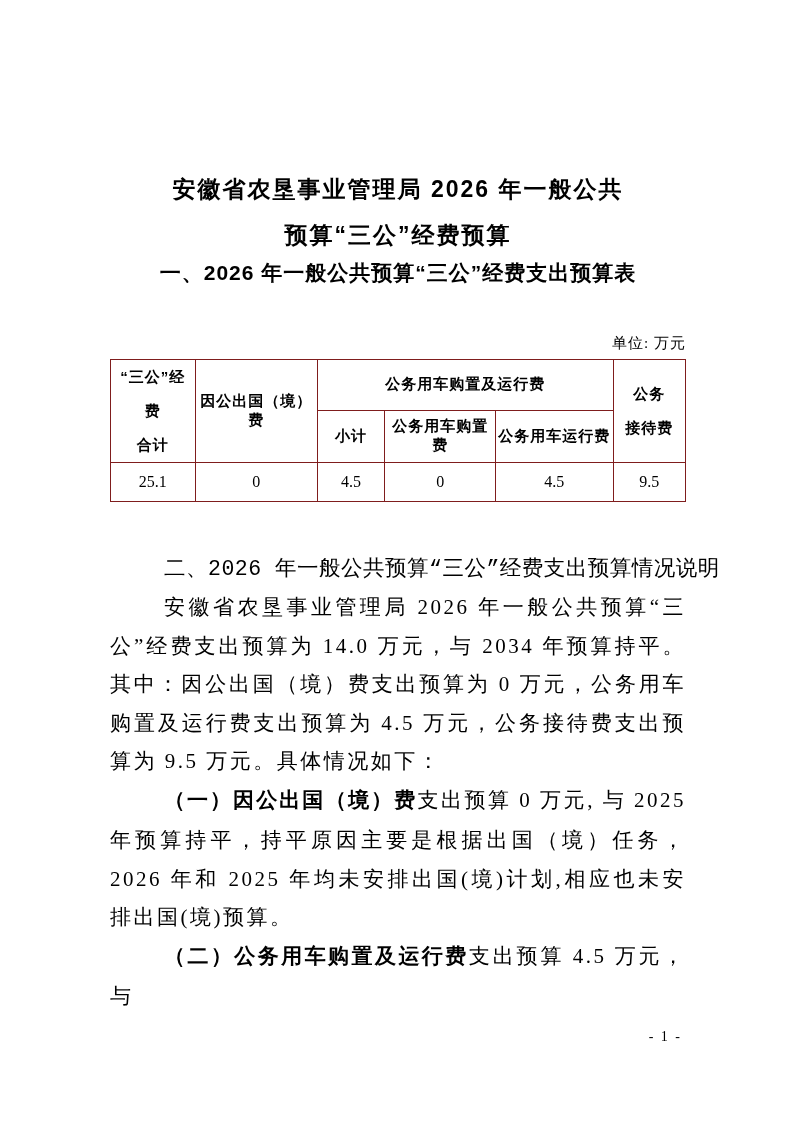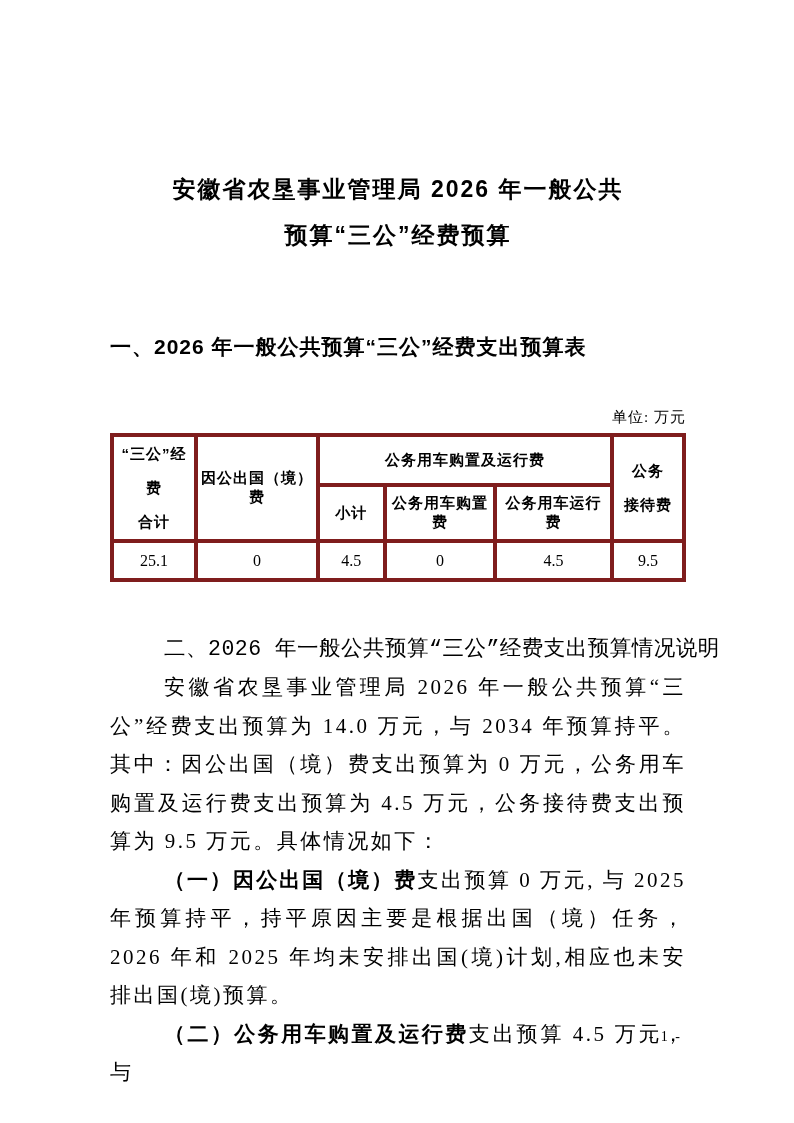--- a/index.html
+++ b/index.html
@@ -21,42 +21,42 @@
   }
   .doc-title {
     text-align: center;
     font-family: "Liberation Sans", "DejaVu Sans", sans-serif;
     font-weight: bold;
     font-size: 23px;
     line-height: 46px;
     letter-spacing: 2px;
   }
   .section1-heading {
-    margin-top: 74px;
+    text-align: center;
     font-family: "Liberation Sans", "DejaVu Sans", sans-serif;
     font-weight: bold;
     font-size: 21px;
     line-height: 30px;
     letter-spacing: 1px;
   }
   .unit-label {
     margin-top: 44px;
     margin-bottom: 5px;
     text-align: right;
     font-size: 15px;
     line-height: 22px;
     letter-spacing: 1px;
   }
   table.budget-table {
     width: 100%;
     border-collapse: collapse;
     table-layout: fixed;
   }
   table.budget-table td {
-    border: 4px solid #7f1d1d;
+    border: 1px solid #7f1d1d;
     text-align: center;
     vertical-align: middle;
     padding: 0 2px;
   }
   .budget-table .hdr {
     font-family: "Liberation Sans", "DejaVu Sans", sans-serif;
     font-weight: bold;
     font-size: 15px;
     letter-spacing: 1px;
   }
@@ -79,21 +79,21 @@
     white-space: nowrap;
   }
   .body-para {
     font-size: 21px;
     line-height: 38.5px;
     letter-spacing: 2.5px;
     text-align: justify;
     text-indent: 54px;
   }
   .body-para b {
-    font-family: Liberation Sans, sans-serif;
+    font-family: Liberation Mono, monospace;
     font-weight: bold;
     letter-spacing: 2px;
   }
   .page-number {
     position: absolute;
     top: 1029px;
     right: 112px;
     font-size: 14px;
     letter-spacing: 2px;
   }

